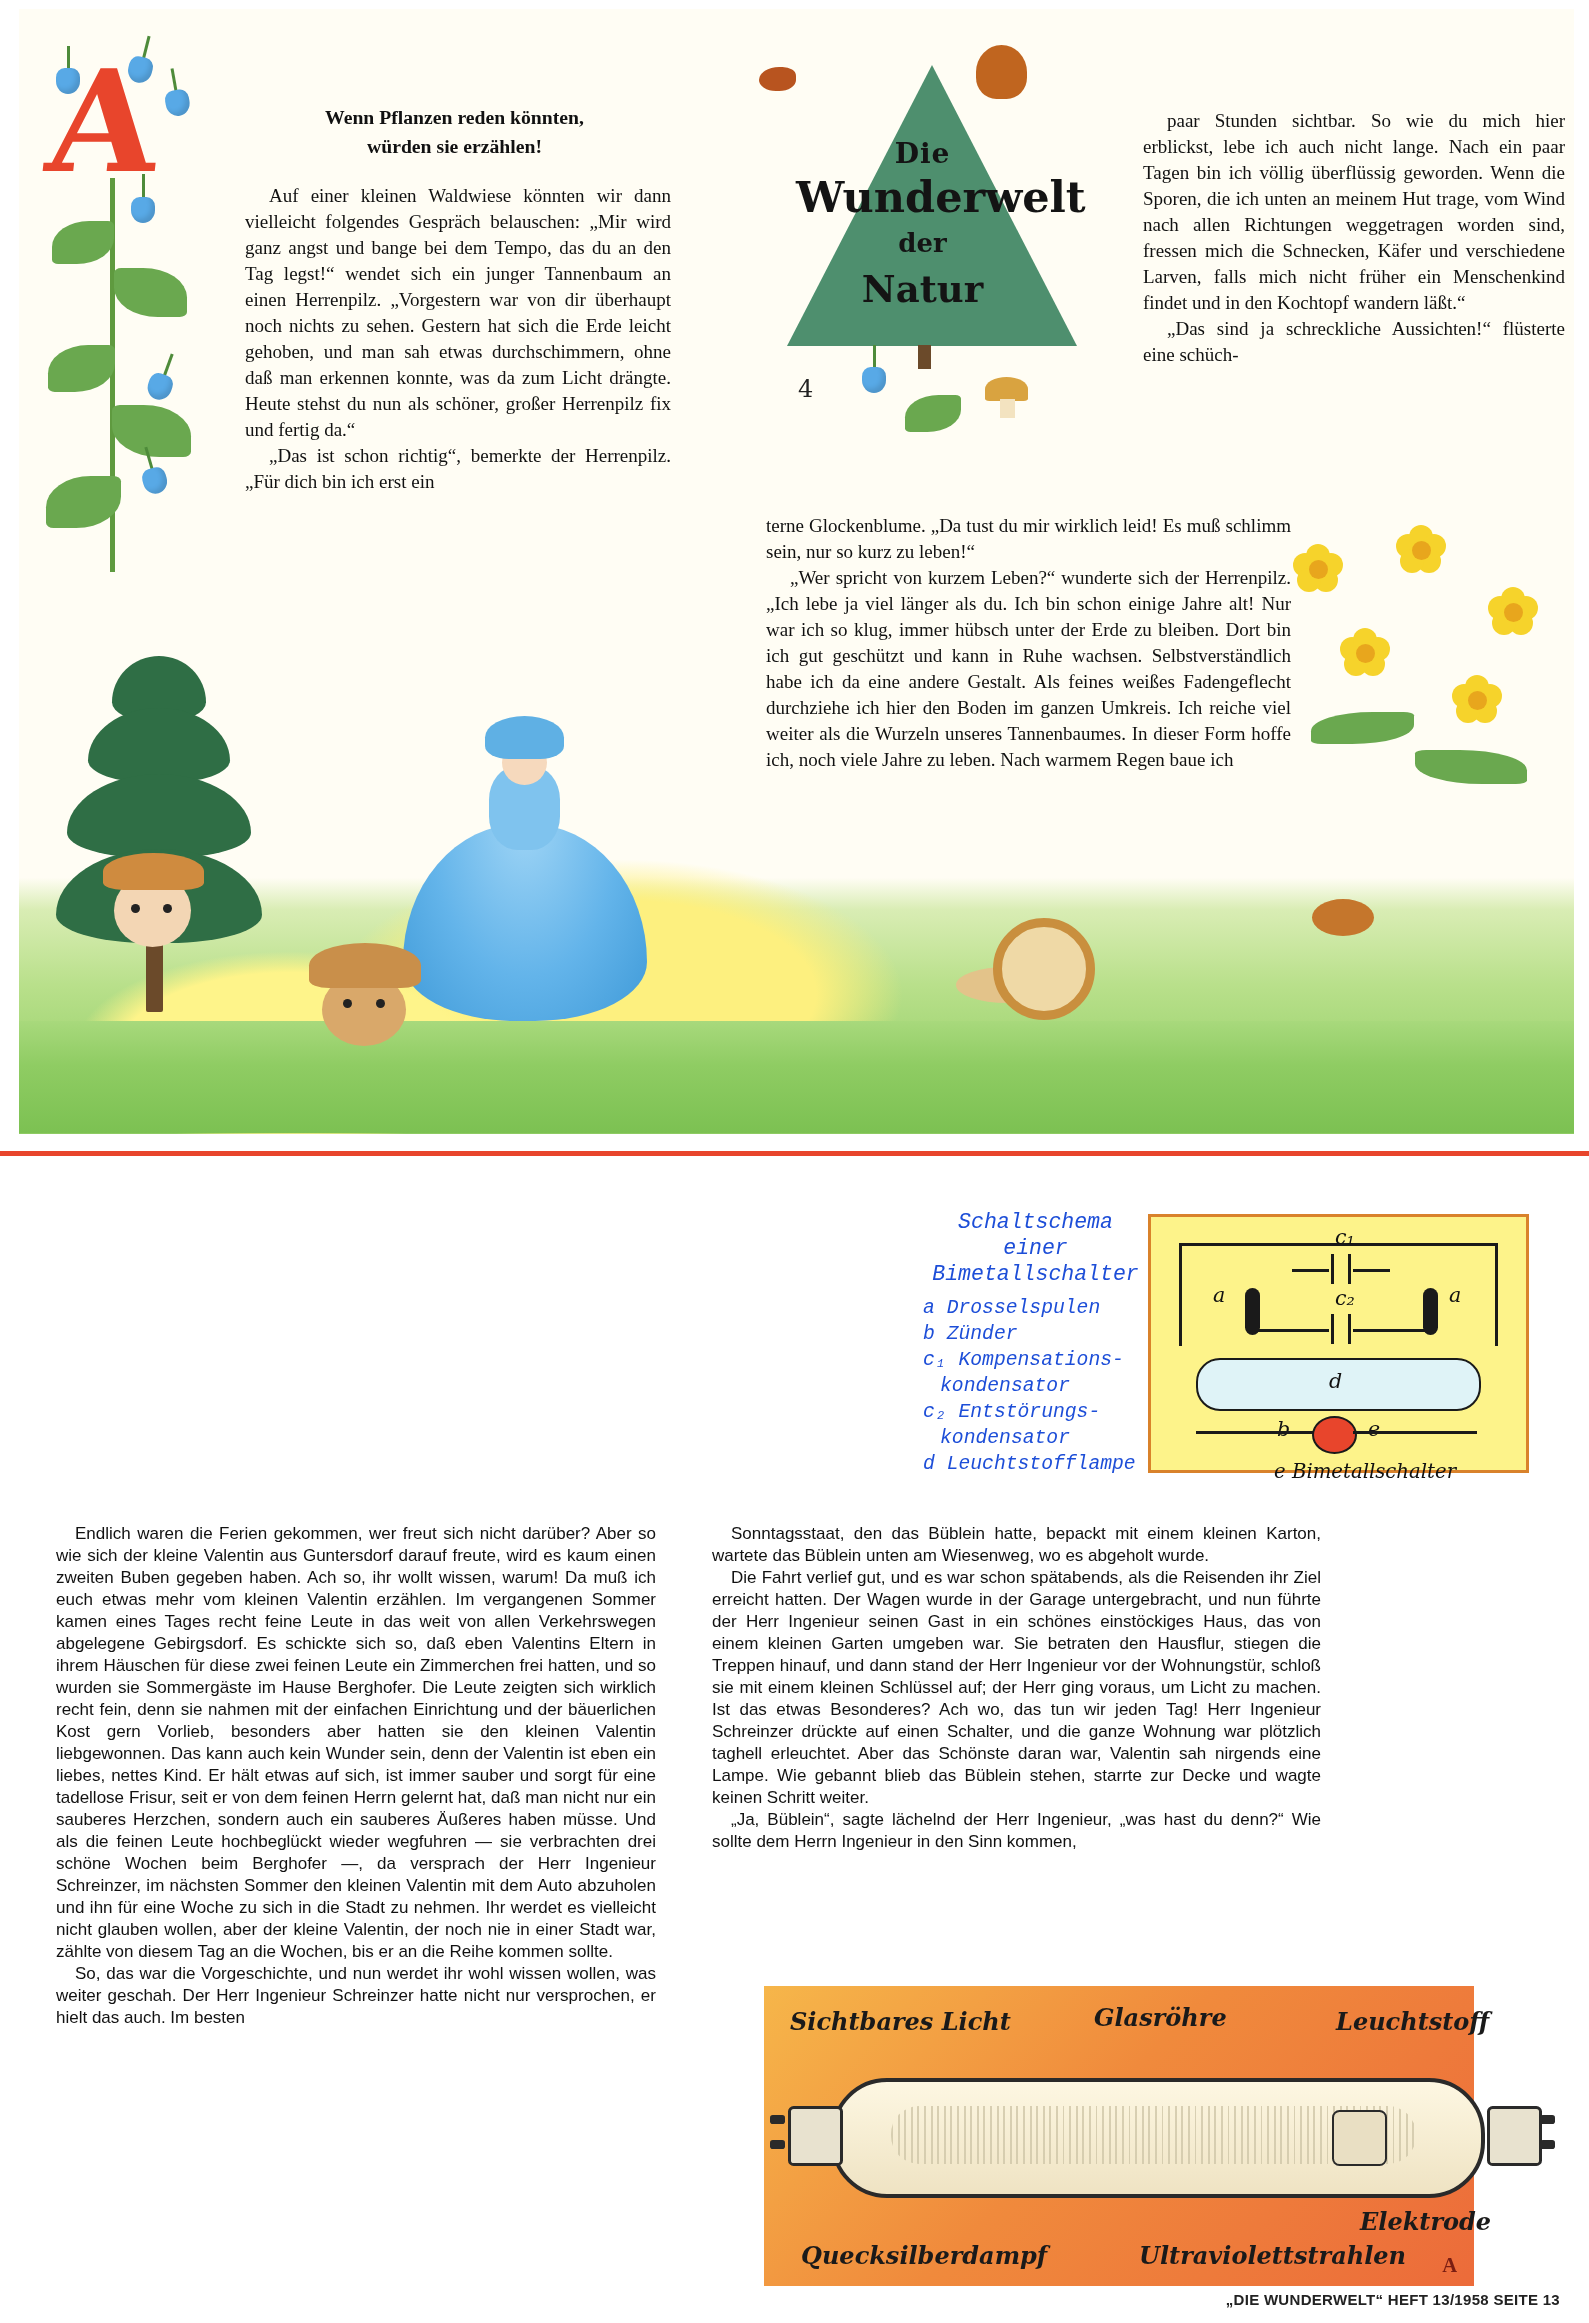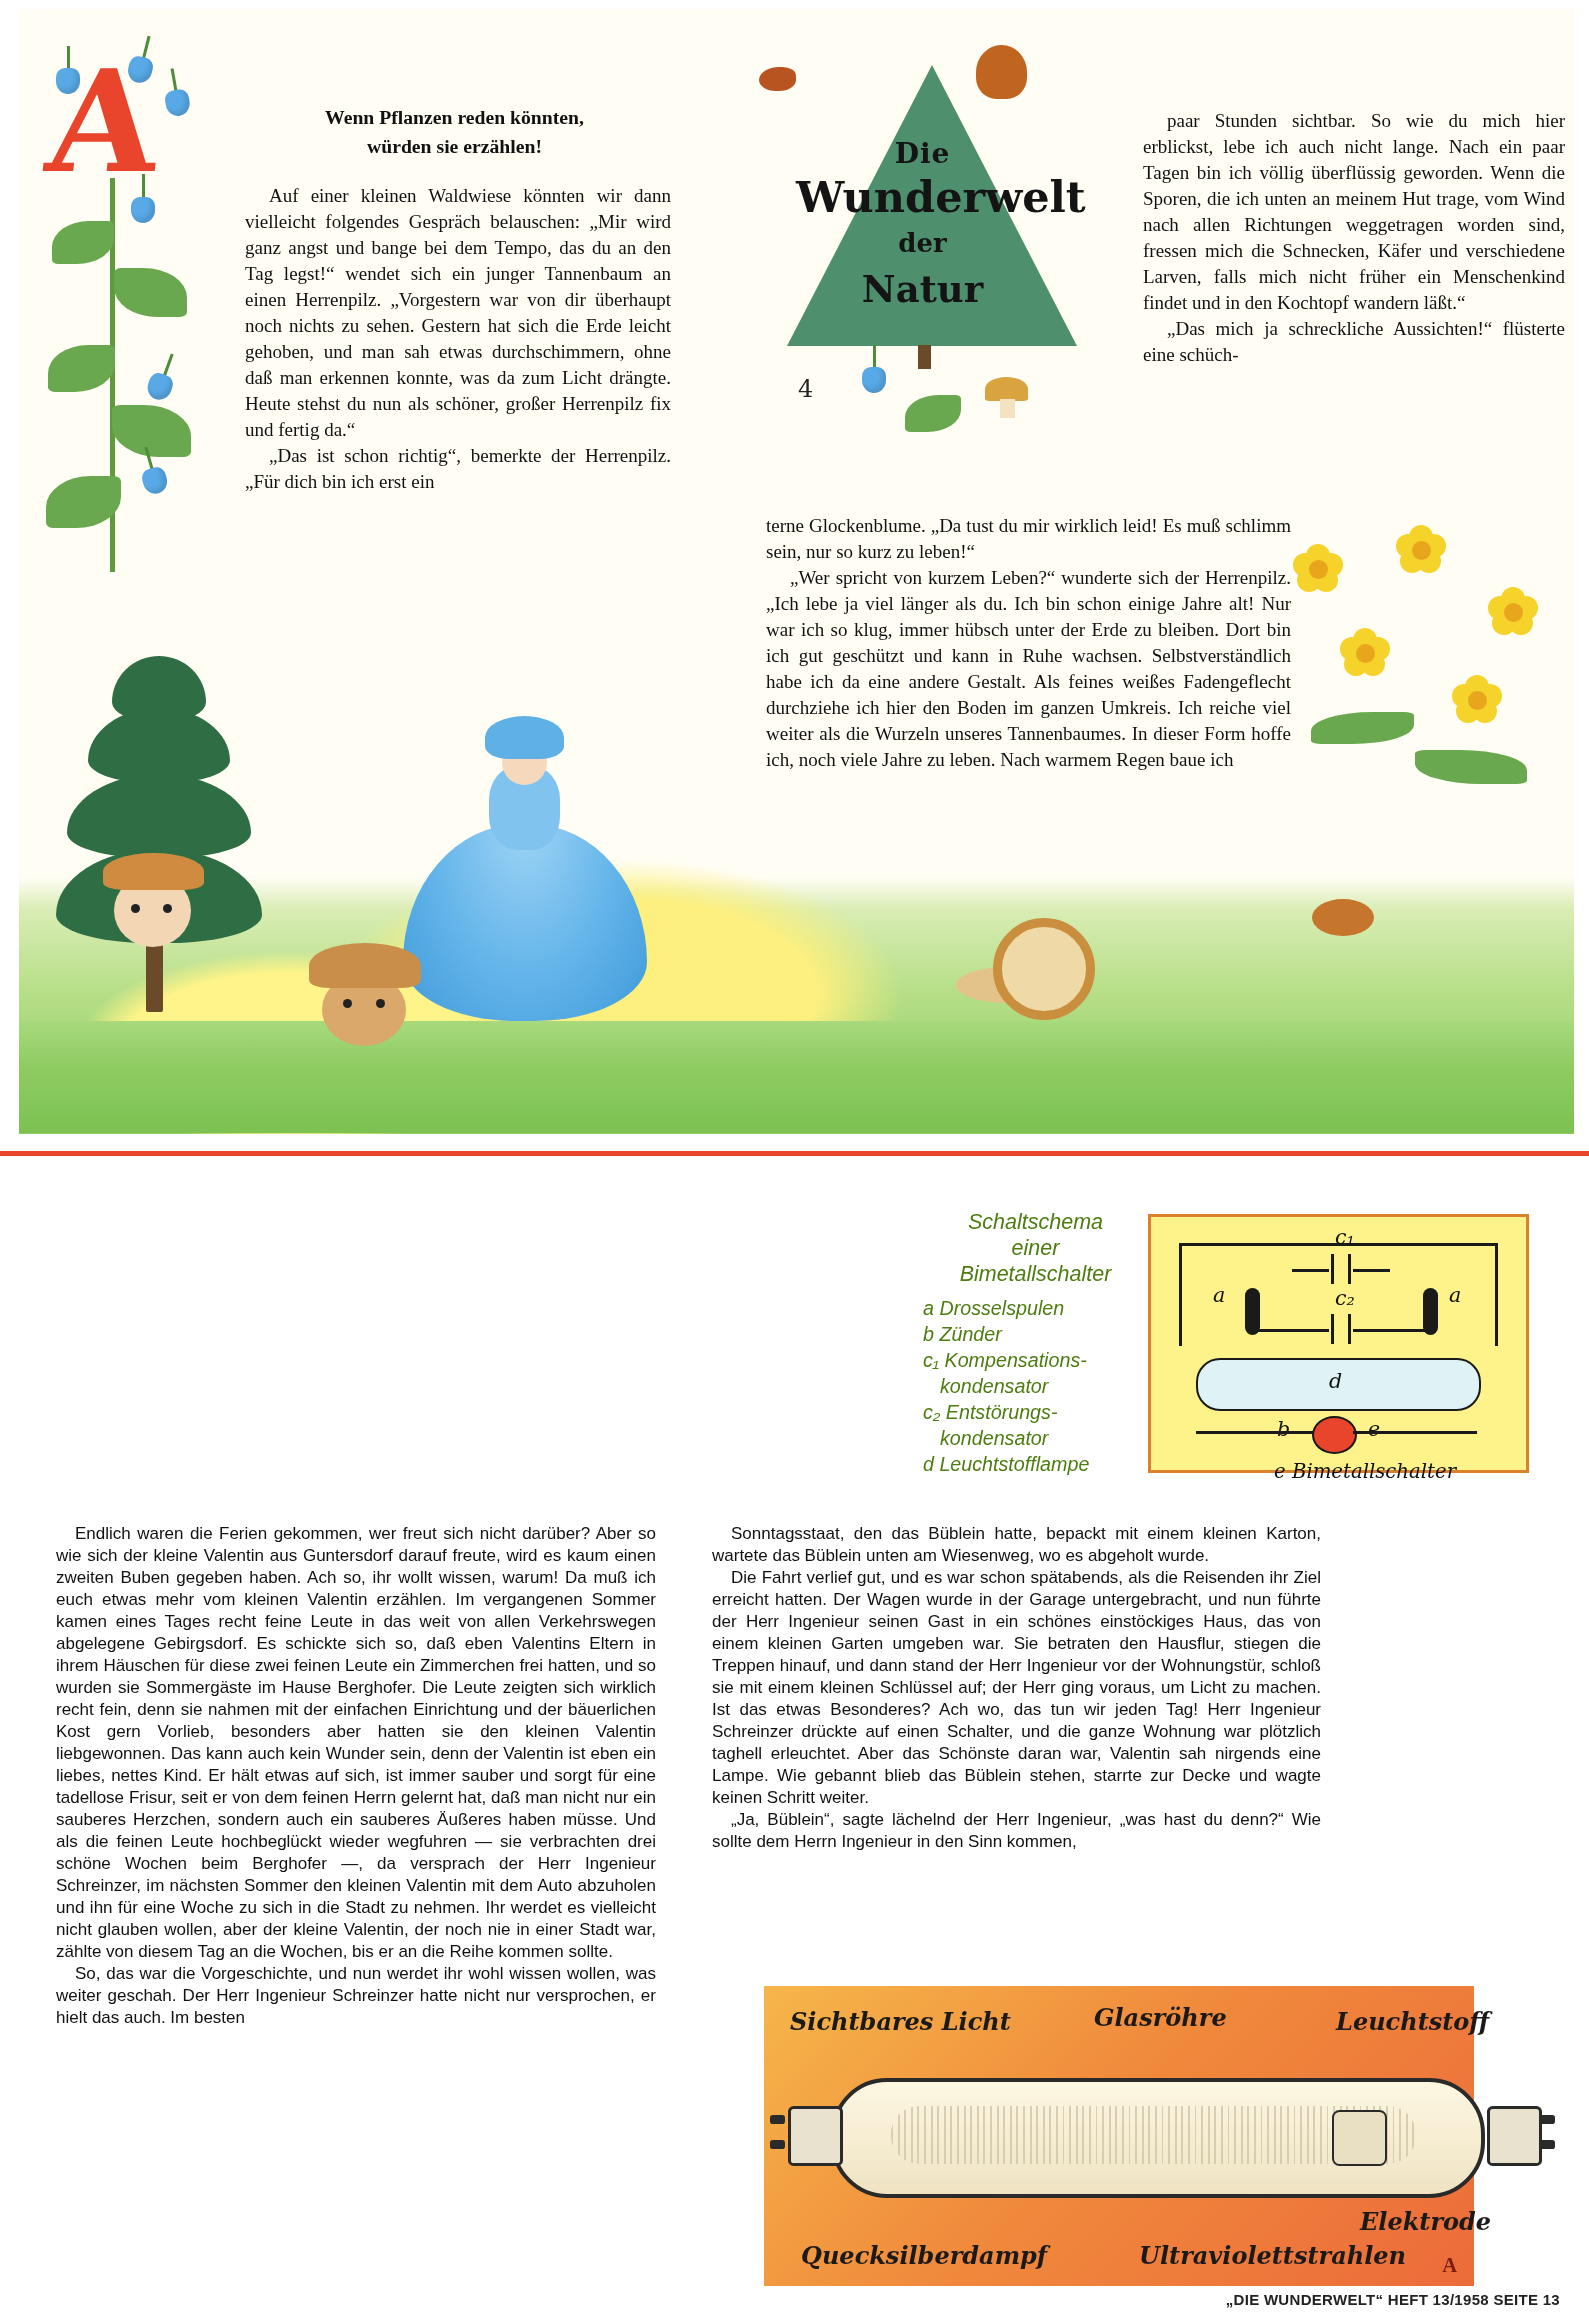--- a/index.html
+++ b/index.html
@@ -145,21 +145,21 @@
     text-align:left;
   }
   .banner .t1{position:absolute;left:11.2px;top:11.2px;font-size:77px;letter-spacing:-1.9px;
     text-shadow:2.8px 2.8px 0 rgba(0,0,0,.35);}
   .banner .t2{position:absolute;left:28px;top:111px;font-size:81px;letter-spacing:-1.9px;
     text-shadow:2.8px 2.8px 0 rgba(0,0,0,.35);}
 
   
   .schem-label{
     position:absolute;left:923px;top:47px;width:225px;
-    font-family:Liberation Sans, sans-serif;font-style:italic;font-size:19.7px;line-height:24px;color:#4d7c0f;
+    font-family:Liberation Mono, monospace;font-style:italic;font-size:19.7px;line-height:24px;color:#1d4ed8;
   }
   .schem-label .hd{text-align:center;font-size:21.5px;line-height:26px;margin-bottom:9.4px;}
   .schem-label .it{margin-bottom:1.9px;}
   .schem-box{
     position:absolute;left:1148px;top:52px;width:375px;height:253px;
     background:#fdf38a;border:3.7px solid #d9822b;
   }
   .schem-inner{position:absolute;left:0;top:0;width:100%;height:100%;}
   .wire{position:absolute;background:#1a1a1a;}
   .cap{position:absolute;}
@@ -284,21 +284,21 @@
       <div class="mushroom-stem" style="left:260px;top:371px;"></div>
       <div class="bluebell" style="left:122px;top:330px;">
         <div class="stem"></div>
           <div class="bell"></div>
       </div>
       <div class="leafy" style="left:165px;top:367px;width:56px;height:37px;"></div>
     </div>
 
     <div class="t-col col3">
       <p class="first">paar Stunden sichtbar. So wie du mich hier erblickst, lebe ich auch nicht lange. Nach ein paar Tagen bin ich völlig überflüssig geworden. Wenn die Sporen, die ich unten an meinem Hut trage, vom Wind nach allen Richtungen weggetragen worden sind, fressen mich die Schnecken, Käfer und verschiedene Larven, falls mich nicht früher ein Menschenkind findet und in den Kochtopf wandern läßt.“</p>
-      <p>„Das mich ja schreckliche Aussichten!“ flüsterte eine schüch-</p>
+      <p>„Das sind ja schreckliche Aussichten!“ flüsterte eine schüch-</p>
     </div>
 
     <div class="t-col col-mid-wide">
       <p style="text-indent:0">terne Glockenblume. „Da tust du mir wirklich leid! Es muß schlimm sein, nur so kurz zu leben!“</p>
       <p>„Wer spricht von kurzem Leben?“ wunderte sich der Herrenpilz. „Ich lebe ja viel länger als du. Ich bin schon einige Jahre alt! Nur war ich so klug, immer hübsch unter der Erde zu bleiben. Dort bin ich gut geschützt und kann in Ruhe wachsen. Selbstverständlich habe ich da eine andere Gestalt. Als feines weißes Fadengeflecht durchziehe ich hier den Boden im ganzen Umkreis. Ich reiche viel weiter als die Wurzeln unseres Tannenbaumes. In dieser Form hoffe ich, noch viele Jahre zu leben. Nach warmem Regen baue ich</p>
     </div>
 
     <div class="buttercups">
       <div class="flower" style="left:19px;top:19px;">
         <div class="pet" style="left:0;top:9.4px;"></div>

